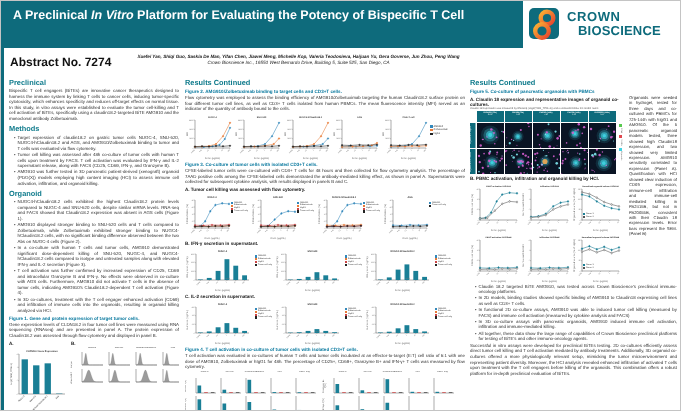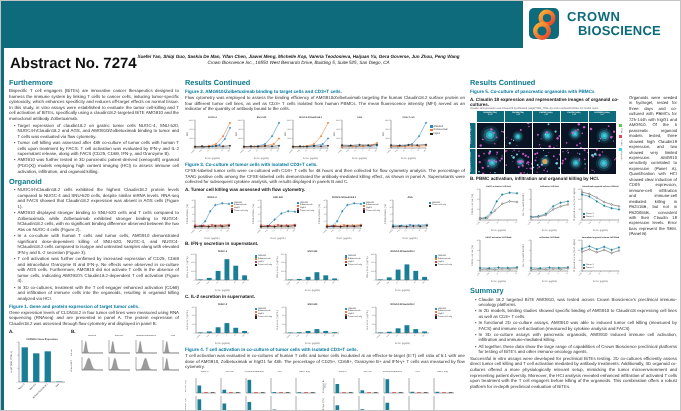--- a/index.html
+++ b/index.html
@@ -13,21 +13,21 @@
   .title{position:absolute;left:12px;top:6px;width:500px;color:#fff;font-size:12.5px;
          font-weight:bold;line-height:1.32;}
   .logobox{position:absolute;left:524px;top:0;width:157px;height:47px;background:#fff;text-decoration:underline;}
   .logomark{position:absolute;left:4px;top:6px;}
   .logotext{position:absolute;left:42px;top:9px;}
   .lt1{font-size:13px;font-weight:bold;color:#0e6b7c;letter-spacing:.6px;line-height:1;}
   .lt2{font-size:13px;font-weight:bold;color:#0e6b7c;letter-spacing:.2px;line-height:1;margin-top:1px;margin-left:11px;}
   .leftbar{position:absolute;left:0;top:47px;width:3px;height:364px;background:#0e6b7c;}
 
   
-  .absno{position:absolute;left:9px;top:54px;font-size:15px;font-weight:800;color:#111;}
+  .absno{position:absolute;left:9px;top:54px;font-size:12px;font-weight:800;color:#111;}
   .authors{position:absolute;left:125px;top:53px;width:345px;text-align:center;color:#222;}
   .authors .a1{font-size:4.6px;font-weight:bold;font-style:italic;}
   .authors .a2{font-size:4.6px;font-style:italic;margin-top:.8px;}
 
   
   .col{position:absolute;top:74px;height:337px;overflow:hidden;}
   #col1{left:8px;width:170px;}
   #col2{left:184px;width:280px;}
   #col3{left:469px;width:207px;}
 
@@ -81,20 +81,21 @@
   .chit{display:flex;flex-direction:column;align-items:center;gap:.5px;}
   .chsw{width:3px;height:3px;}
   .chlab{writing-mode:vertical-rl;font-size:2px;color:#555;}
 </style>
 </head>
 <body>
 
 <div id="poster">
   <div class="band"></div>
   <div class="title">
+    <div><span>A Preclinical </span><i>In Vitro</i><span> Platform for Evaluating the Potency of Bispecific T Cell</span></div>
   </div>
   <div class="logobox">
     <svg class="logomark" width="36" height="38" viewBox="0 0 36 38">
       <defs>
           <linearGradient id="lg8" x1="0" y1="0" x2="1" y2="1">
         <stop offset="0" stop-color="#f9b233"></stop>
             <stop offset="1" stop-color="#e8432e"></stop>
       </linearGradient>
         </defs>
       <rect x="0" y="1" width="30" height="31" rx="5" fill="#0e6b7c"></rect>
@@ -108,22 +109,23 @@
   </div>
   <div class="leftbar"></div>
 
   <div class="absno">Abstract No. 7274</div>
   <div class="authors">
     <div class="a1">Xuefei Yan, Shiqi Guo, Saskia De Man, Yifan Chen, Jiawei Meng, Michelle Kop, Valeria Teodosieva, Haijuan Yu, Gera Goverse, Jun Zhou, Peng Wang</div>
     <div class="a2">Crown Bioscience Inc., 16550 West Bernardo Drive, Building 5, Suite 525, San Diego, CA</div>
   </div>
 
   <div class="col" id="col1">
-    <div class="h2">Furthermore</div>
+    <div class="h2">Preclinical</div>
     <p class="body">Bispecific T cell engagers (BiTEs) are innovative cancer therapeutics designed to harness the immune system by linking T cells to cancer cells, inducing tumor-specific cytotoxicity, which enhances specificity and reduces off-target effects on normal tissue. In this study, in vitro assays were established to evaluate the tumor cell-killing and T cell activation of BiTEs, specifically using a claudin18.2-targeted BiTE AMG910 and the monoclonal antibody Zolbetuximab.</p>
+    <div class="h2">Methods</div>
     <ul>
         <li>Target expression of claudin18.2 on gastric tumor cells NUGC-4, SNU-620, NUGC4-hClaudin18.2 and AGS, and AMG910/Zolbetuximab binding to tumor and T cells was evaluated via flow cytometry.</li>
         <li>Tumor cell killing was assessed after 48h co-culture of tumor cells with human T cells upon treatment by FACS. T cell activation was evaluated by IFN-γ and IL-2 supernatant release, along with FACS (CD25, CD69, IFN-γ, and Granzyme B).</li>
         <li>AMG910 was further tested in 3D pancreatic patient-derived (xenograft) organoid (PDO(X)) models employing high content imaging (HCI) to assess immune cell activation, infiltration, and organoid killing.</li>
       </ul>
     <div class="h2">Organoid</div>
     <ul>
         <li>NUGC4-hClaudin18.2 cells exhibited the highest Claudin18.2 protein levels compared to NUGC-4 and SNU-620 cells, despite similar mRNA levels. RNA-seq and FACS showed that Claudin18.2 expression was absent in AGS cells (Figure 1).</li>
         <li>AMG910 displayed stronger binding to SNU-620 cells and T cells compared to Zolbetuximab, while Zolbetuximab exhibited stronger binding to NUGC4-hClaudin18.2 cells, with no significant binding difference observed between the two Abs on NUGC-4 cells (Figure 2).</li>
         <li>In a co-culture with human T cells and tumor cells, AMG910 demonstrated significant dose-dependent killing of SNU-620, NUGC-4, and NUGC4-hClaudin18.2 cells compared to isotype and untreated samples along with elevated IFN-γ and IL-2 secretion (Figure 3).</li>
@@ -1971,21 +1973,20 @@
                     <span class="sw" style="background: rgb(85, 85, 85);"></span>
                     <span>Donor 2</span>
                   </div>
                 </div>
               </div>
             </div>
           </div>
       </div>
       <div class="f5side">Organoids were seeded in hydrogel, rested for three days and co-cultured with PBMCs for 72h-144h with hIgG1 and AMG910. Of the 5 pancreatic organoid models tested, three showed high Claudin18 expression, and two showed very limited expression. AMG910 sensitivity correlated to expression (Panel A). Quantification with HCI showed clear induction of CD69 expression, immune-cell infiltration and immune-cell mediated killing in PA2415B, but not in PA20655B, consistent with their Claudin 18 expression levels. Error bars represent the SEM. (Panel B)</div>
     </div>
-    <div class="h2">Summary</div>
     <ul>
         <li>Claudin 18.2 targeted BiTE AMG910, was tested across Crown Bioscience's preclinical immuno-oncology platforms.</li>
         <li>In 2D models, binding studies showed specific binding of AMG910 to Claudin18 expressing cell lines as well as CD3+ T cells.</li>
         <li>In functional 2D co-culture assays, AMG910 was able to induced tumor cell killing (measured by FACS) and immune cell activation (measured by cytokine analysis and FACS)</li>
         <li>In 3D co-culture assays with pancreatic organoids, AMG910 induced immune cell activation, infiltration and immune-mediated killing.</li>
         <li>All together, these data show the large range of capabilities of Crown Bioscience preclinical platforms for testing of BiTE's and other immuno-oncology agents.</li>
       </ul>
     <p class="body">Successful in vitro assays were developed for preclinical BiTEs testing. 2D co-cultures efficiently assess direct tumor cell killing and T cell activation mediated by antibody treatments. Additionally, 3D organoid co-cultures offered a more physiologically relevant setup, mimicking the tumor microenvironment and representing patient diversity. Moreover, the HCI analysis revealed enhanced infiltration of activated T cells upon treatment with the T cell engagers before killing of the organoids. This combination offers a robust platform for in-depth preclinical evaluation of BiTEs.</p>
   </div>
 </div>

